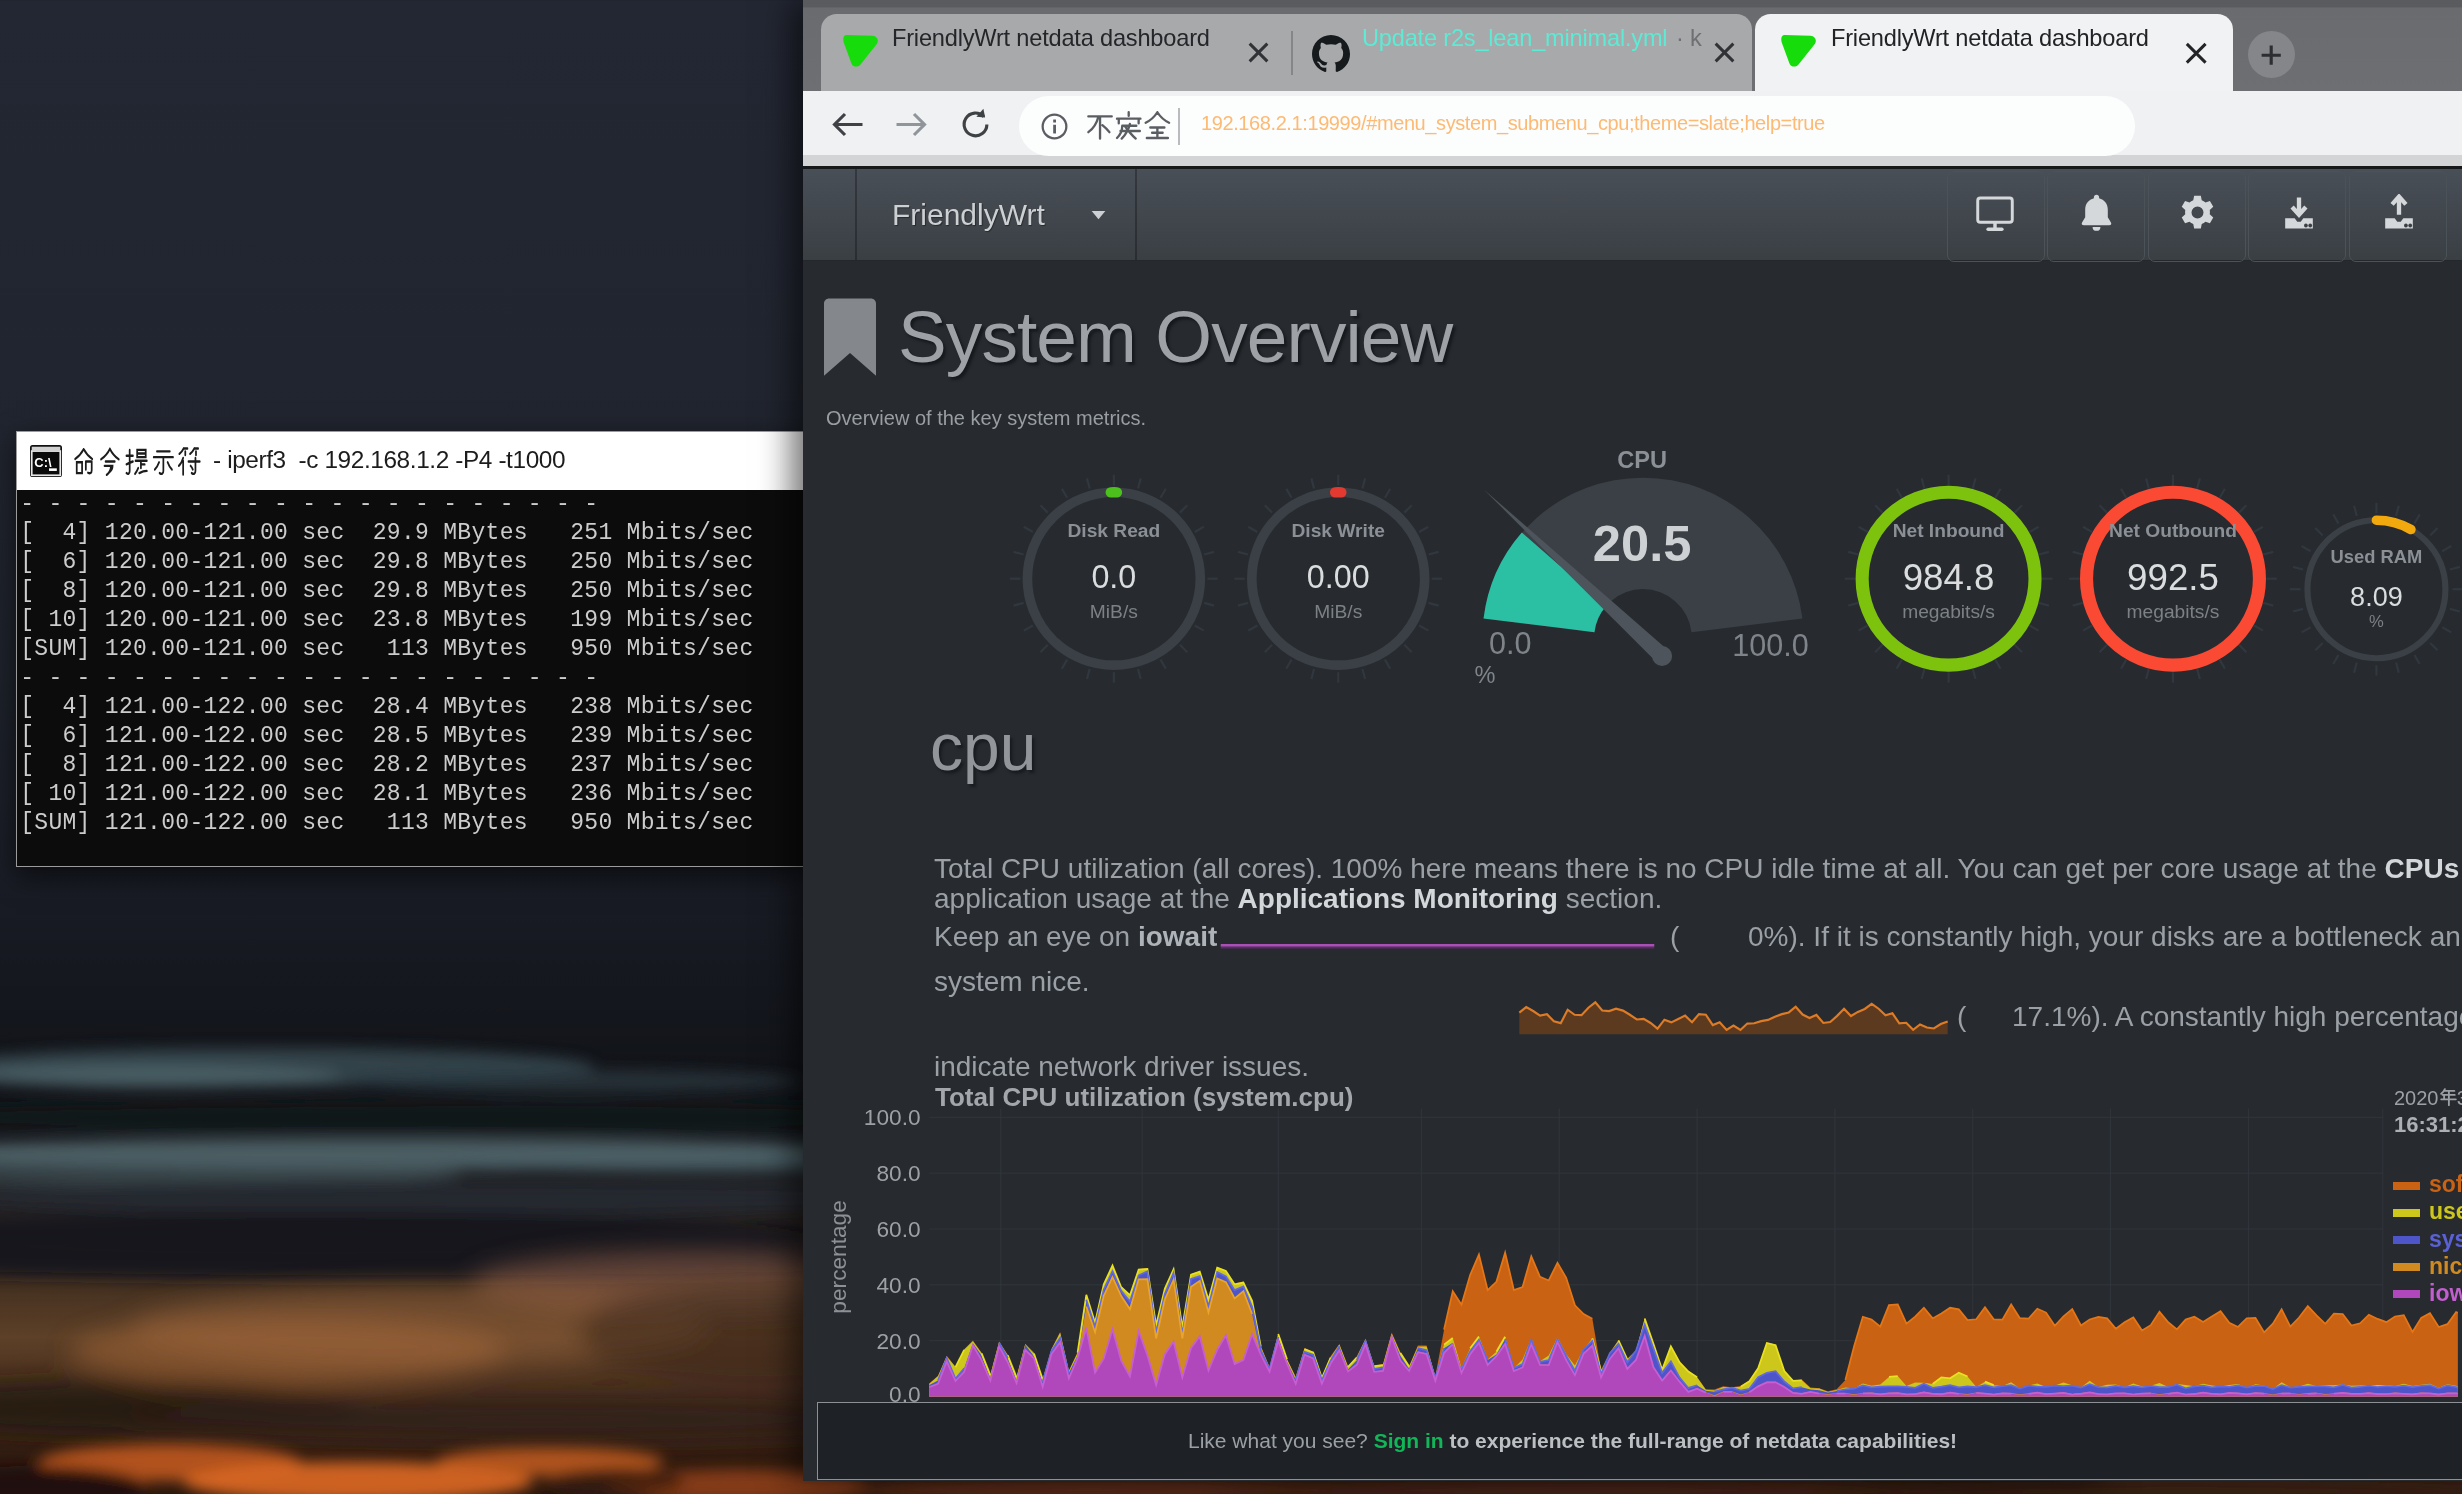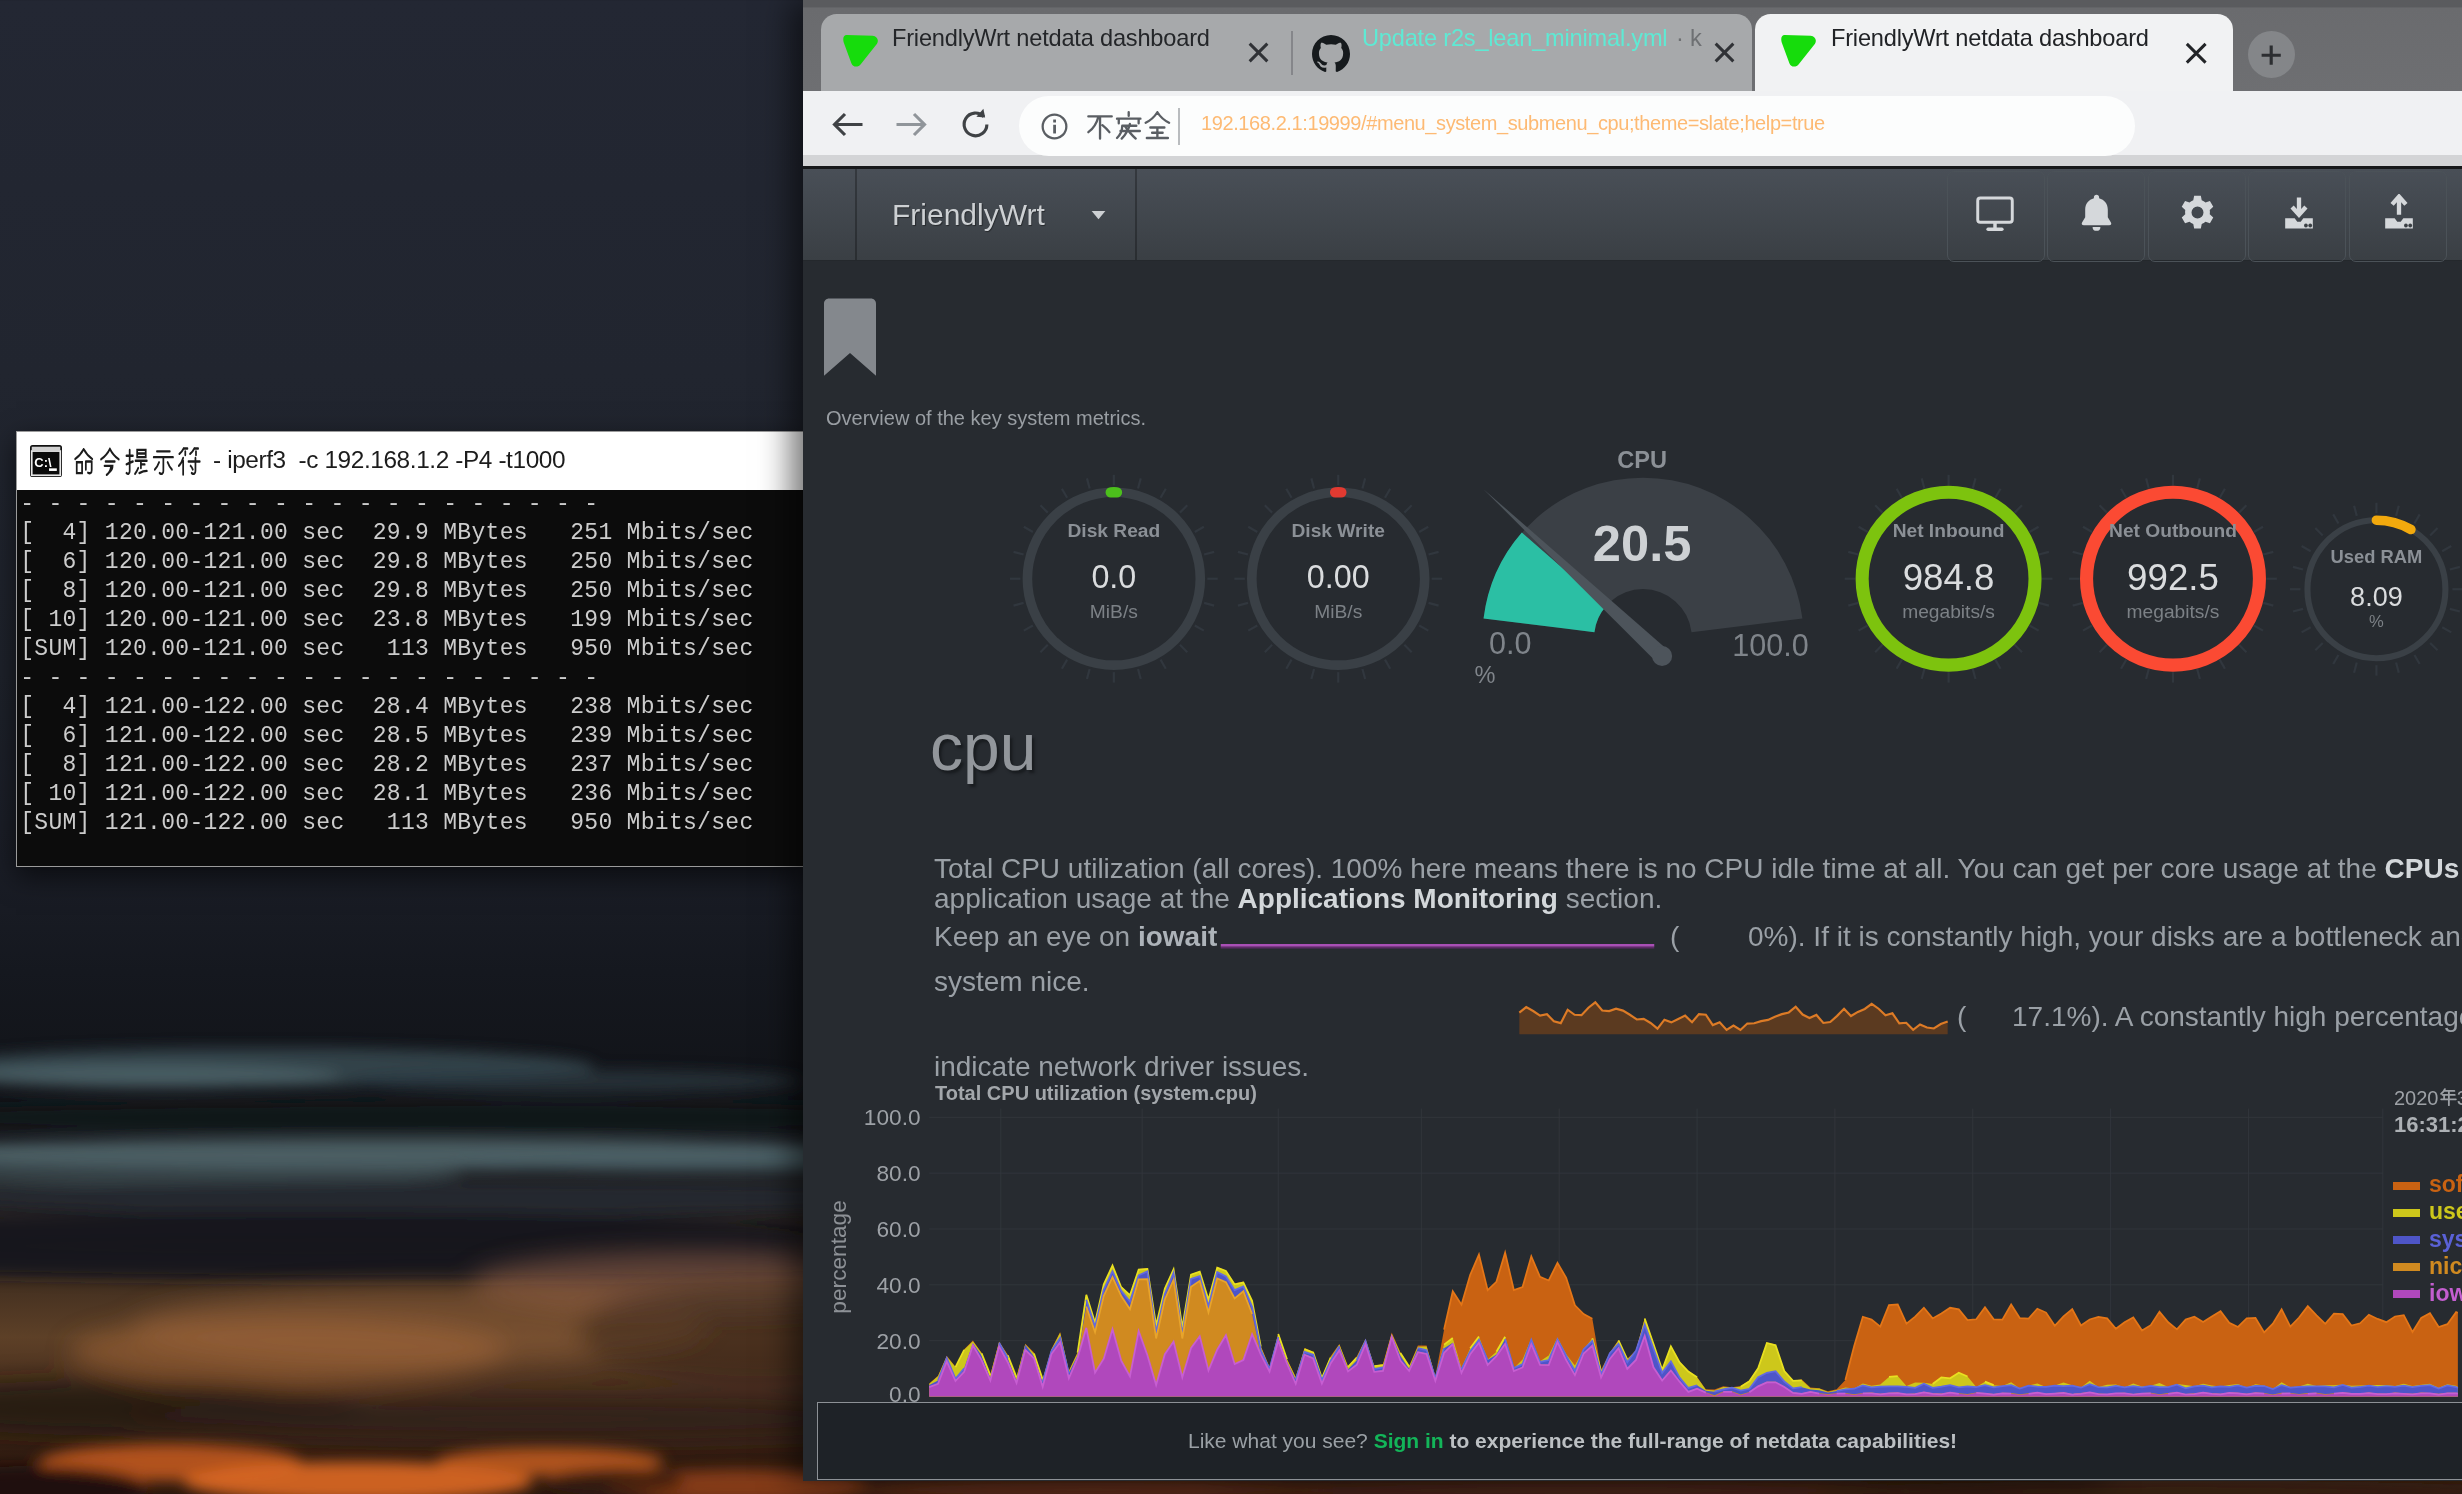--- a/index.html
+++ b/index.html
@@ -226,20 +226,21 @@
     <svg class="a" style="left:1577px;top:25px" width="38" height="38" viewBox="0 0 44 44">
         <path d="M22,24 V5 M14,12 L22,3 L30,12" stroke="#d5d8db" stroke-width="5" fill="none"></path>
         <path d="M6,28 H17 L20,32 H24 L27,28 H38 V40 H6 Z" fill="#d5d8db"></path>
         <circle cx="30" cy="36.5" r="2.2" fill="#3a3f44"></circle>
         <circle cx="35" cy="36.5" r="2.2" fill="#3a3f44"></circle>
       </svg>
 
     <svg class="a" style="left:21px;top:129px" width="52" height="79" viewBox="0 0 60 90">
         <path d="M0,6 C0,2.5 2.5,0 6,0 H54 C57.5,0 60,2.5 60,6 V89 L30,63 L0,89 Z" fill="#84888d"></path>
       </svg>
+    <div class="a" style="left:95px;top:126px;font-size:73px;letter-spacing:-0.9px;color:#9ea2a6;text-shadow:2.6px 2.6px 2.6px rgba(10,12,14,.55);white-space:nowrap">System Overview</div>
     <div class="a" style="left:23px;top:238px;font-size:20px;color:#999ea3">Overview of the key system metrics.</div>
 
     <svg class="a" style="left:0;top:262px" width="1659" height="271" viewBox="0 0 1900 310">
       <g id="gauges" font-family="Liberation Sans">
           <line x1="463.0" y1="169.0" x2="475.0" y2="169.0" stroke="#31373e" stroke-width="2.5"></line>
           <line x1="459.4" y1="196.7" x2="470.9" y2="199.8" stroke="#31373e" stroke-width="2.5"></line>
           <line x1="448.7" y1="222.5" x2="459.1" y2="228.5" stroke="#31373e" stroke-width="2.5"></line>
           <line x1="431.7" y1="244.7" x2="440.1" y2="253.1" stroke="#31373e" stroke-width="2.5"></line>
           <line x1="409.5" y1="261.7" x2="415.5" y2="272.1" stroke="#31373e" stroke-width="2.5"></line>
           <line x1="383.7" y1="272.4" x2="386.8" y2="283.9" stroke="#31373e" stroke-width="2.5"></line>
@@ -407,21 +408,21 @@
     <div class="ptxt" style="left:945px;top:752px">0%). If it is constantly high, your disks are a bottleneck and they slow your</div>
     <div class="ptxt" style="left:131px;top:797px">system nice.</div>
     <svg class="a" style="left:714px;top:829px" width="433" height="38" viewBox="0 0 496 44">
         <path d="M0,42 L0,17.0 L8,10.6 L16,15.1 L24,20.3 L32,18.8 L40,27.0 L48,29.1 L56,13.6 L64,19.4 L72,19.9 L80,11.2 L88,5.0 L96,14.5 L104,15.2 L112,12.3 L120,14.6 L128,19.4 L136,24.9 L144,24.1 L152,28.9 L160,35.5 L168,25.1 L176,28.2 L184,24.4 L192,20.4 L200,28.0 L208,18.6 L216,19.4 L224,31.4 L232,28.0 L240,37.0 L248,32.0 L256,37.0 L264,29.6 L272,29.2 L280,26.8 L288,25.4 L296,21.6 L304,18.7 L312,16.7 L320,10.1 L328,19.2 L336,23.2 L344,19.6 L352,28.9 L360,27.9 L368,20.7 L376,12.5 L384,20.9 L392,16.1 L400,12.7 L408,6.7 L416,12.4 L424,20.1 L432,17.7 L440,29.4 L448,28.7 L456,36.9 L464,30.7 L472,34.1 L480,35.3 L488,30.1 L496,27.1 L496,42 Z" fill="#5b3a20"></path>
         <path d="M0,17.0 L8,10.6 L16,15.1 L24,20.3 L32,18.8 L40,27.0 L48,29.1 L56,13.6 L64,19.4 L72,19.9 L80,11.2 L88,5.0 L96,14.5 L104,15.2 L112,12.3 L120,14.6 L128,19.4 L136,24.9 L144,24.1 L152,28.9 L160,35.5 L168,25.1 L176,28.2 L184,24.4 L192,20.4 L200,28.0 L208,18.6 L216,19.4 L224,31.4 L232,28.0 L240,37.0 L248,32.0 L256,37.0 L264,29.6 L272,29.2 L280,26.8 L288,25.4 L296,21.6 L304,18.7 L312,16.7 L320,10.1 L328,19.2 L336,23.2 L344,19.6 L352,28.9 L360,27.9 L368,20.7 L376,12.5 L384,20.9 L392,16.1 L400,12.7 L408,6.7 L416,12.4 L424,20.1 L432,17.7 L440,29.4 L448,28.7 L456,36.9 L464,30.7 L472,34.1 L480,35.3 L488,30.1 L496,27.1" fill="none" stroke="#DD7B26" stroke-width="2.5"></path>
       </svg>
     <div class="ptxt" style="left:1154px;top:832px">(</div>
     <div class="ptxt" style="left:1209px;top:832px">17.1%). A constantly high percentage of softirq may</div>
     <div class="ptxt" style="left:131px;top:882px">indicate network driver issues.</div>
 
-    <div class="a" style="left:132px;top:913px;font-size:20px;font-weight:bold;color:#a3a7ab">Total CPU utilization (system.cpu)</div>
+    <div class="a" style="left:132px;top:913px;font-size:26px;font-weight:bold;color:#a3a7ab">Total CPU utilization (system.cpu)</div>
     <svg class="a" style="left:0;top:882px" width="1659" height="520" viewBox="920 1204 1900 596">
       <g id="grid" stroke="#32373d" stroke-width="1">
         <line x1="1064" y1="1280" x2="2730" y2="1280"></line>
         <line x1="1064" y1="1344" x2="2730" y2="1344"></line>
         <line x1="1064" y1="1408" x2="2730" y2="1408"></line>
         <line x1="1064" y1="1472" x2="2730" y2="1472"></line>
         <line x1="1064" y1="1536" x2="2730" y2="1536"></line>
         <line x1="1146" y1="1270" x2="1146" y2="1600"></line>
         <line x1="1308" y1="1270" x2="1308" y2="1600"></line>
         <line x1="1464" y1="1270" x2="1464" y2="1600"></line>

